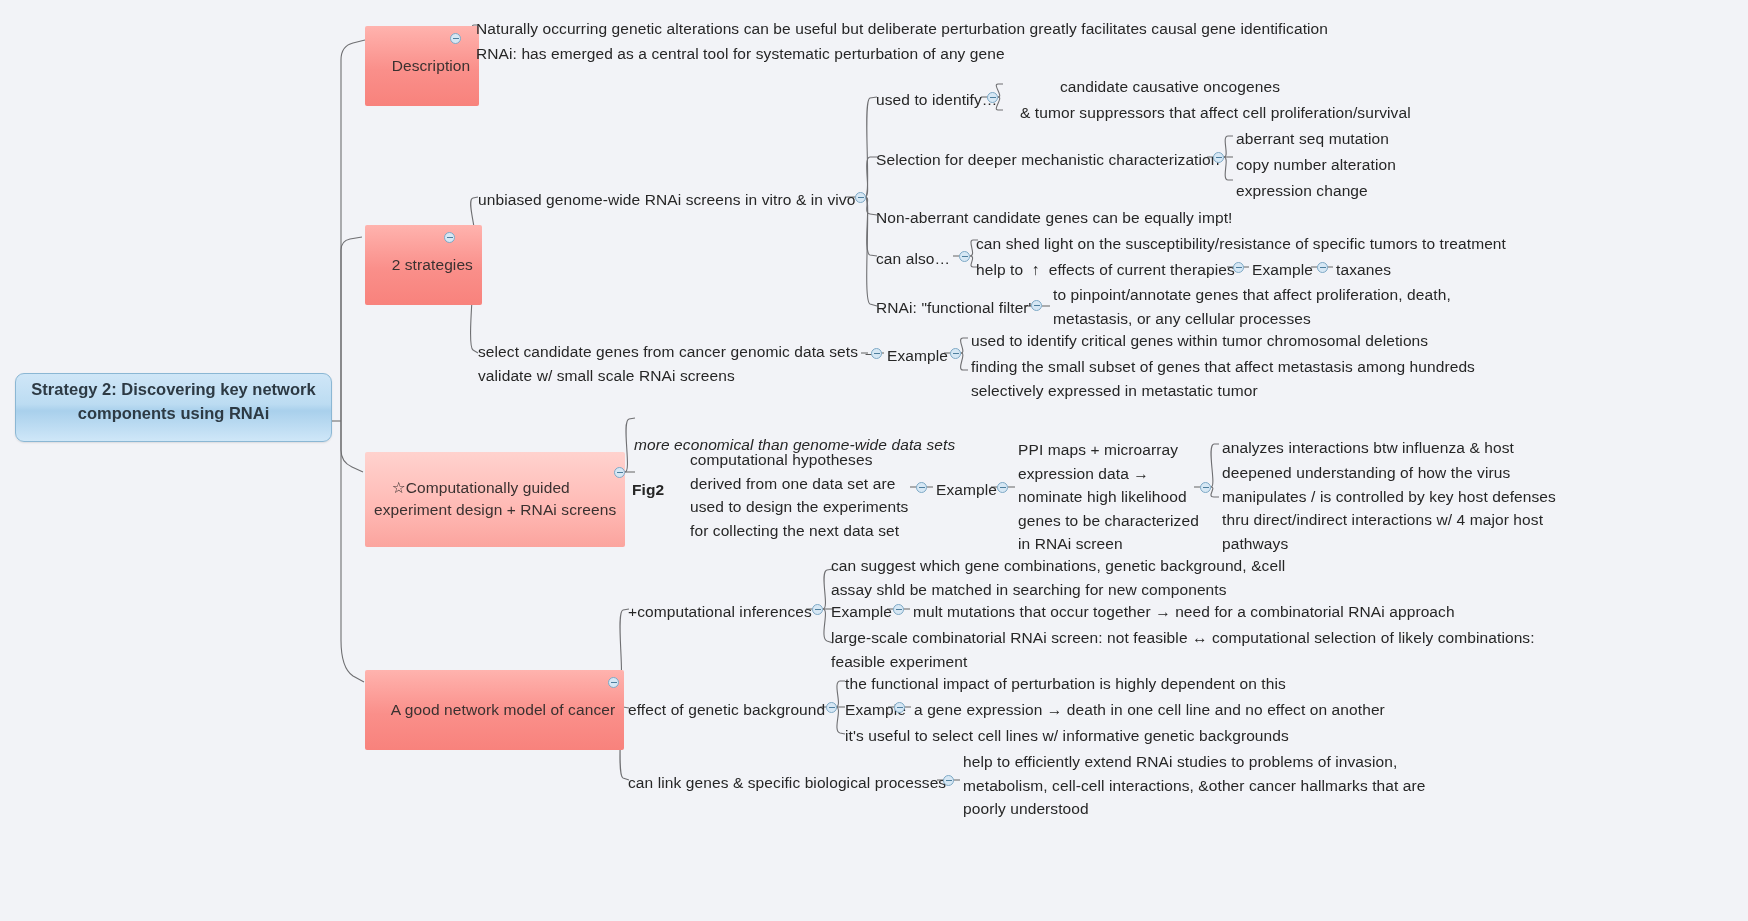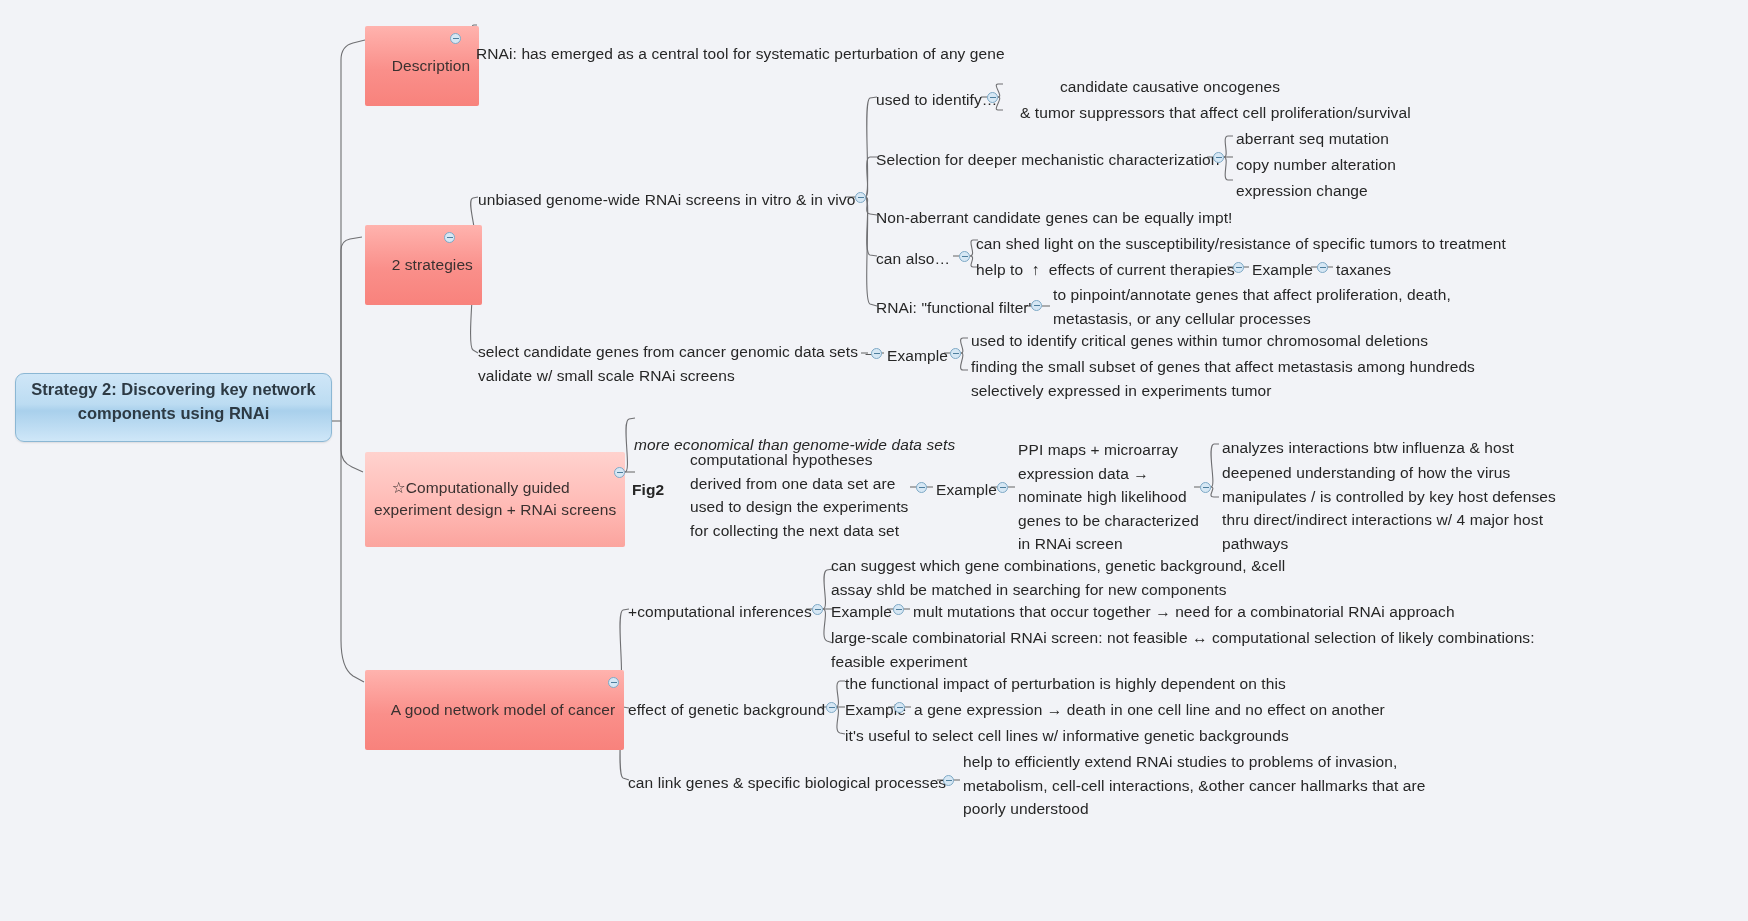--- a/index.html
+++ b/index.html
@@ -187,20 +187,21 @@
   <div class="root">
     <span>Strategy 2: Discovering key
 network components using RNAi</span>
   </div>
 
   <div class="node topic hl-strong" style="left:365px; top:26px;">
     <span>Description</span>
   </div>
   <div class="toggle" style="left:450px; top:33px;"></div>
 
+  <div class="node" style="left:476px; top:17px;">Naturally occurring genetic alterations can be useful but deliberate perturbation greatly facilitates causal gene identification</div>
   <div class="node" style="left:476px; top:42px;">RNAi: has emerged as a central tool for systematic perturbation of any gene</div>
 
   <div class="node topic hl-strong" style="left:365px; top:225px;">
     <span>2 strategies</span>
   </div>
   <div class="toggle" style="left:444px; top:232px;"></div>
 
   <div class="node" style="left:478px; top:188px;">unbiased genome-wide RNAi screens in vitro &amp; in vivo</div>
   <div class="toggle" style="left:855px; top:192px;"></div>
 
@@ -231,21 +232,21 @@
   <div class="node" style="left:1053px; top:283px;">to pinpoint/annotate genes that affect proliferation, death,
 metastasis, or any cellular processes</div>
 
   <div class="node" style="left:478px; top:340px;">select candidate genes from cancer genomic data sets →
 validate w/ small scale RNAi screens</div>
   <div class="toggle" style="left:871px; top:348px;"></div>
   <div class="node" style="left:887px; top:344px;">Example</div>
   <div class="toggle" style="left:950px; top:348px;"></div>
   <div class="node" style="left:971px; top:329px;">used to identify critical genes within tumor chromosomal deletions</div>
   <div class="node" style="left:971px; top:355px;">finding the small subset of genes that affect metastasis among hundreds
-selectively expressed in experiments tumor</div>
+selectively expressed in metastatic tumor</div>
 
   <div class="node topic hl-soft" style="left:365px; top:452px; line-height:1.38;">
     <span>☆Computationally guided
 experiment design + RNAi screens</span>
   </div>
   <div class="toggle" style="left:614px; top:467px;"></div>
 
   <div class="node" style="left:634px; top:433px;font-style:italic;">more economical than genome-wide data sets</div>
 
   <div class="node bold" style="left:632px; top:478px;">Fig2</div>

